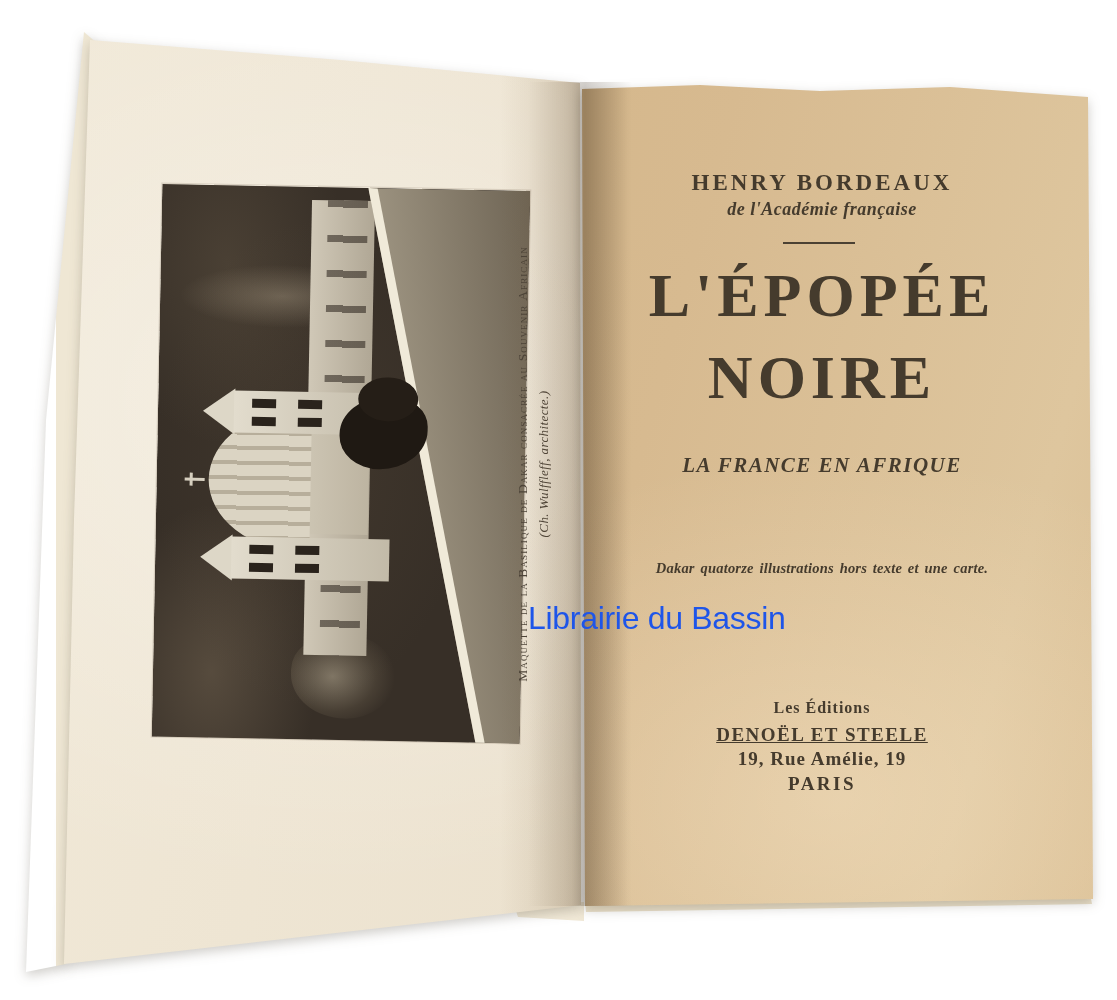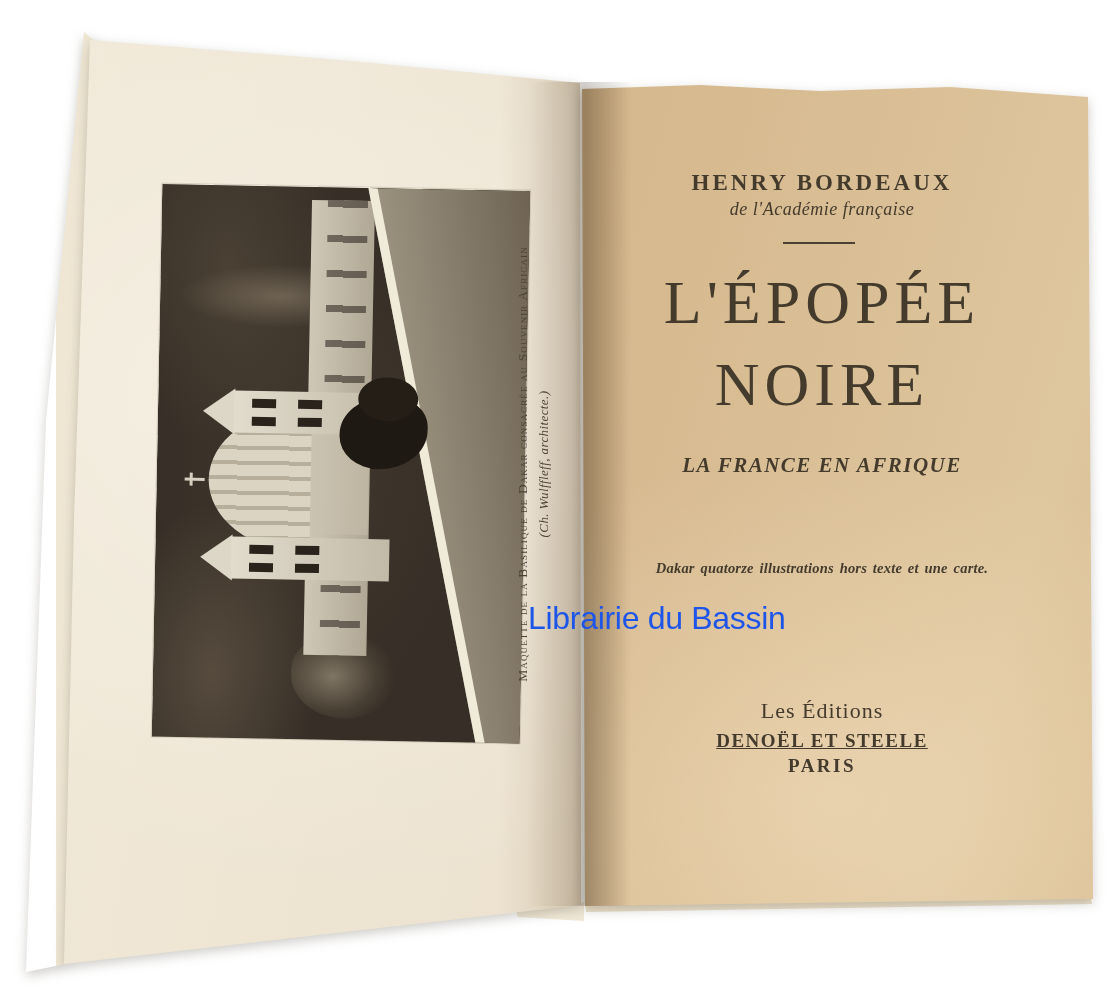--- a/index.html
+++ b/index.html
@@ -92,27 +92,27 @@
     background:
       radial-gradient(700px 500px at 75% 80%, rgba(255,238,210,0.35), rgba(255,255,255,0) 70%),
       linear-gradient(105deg,#c8a878 0%,#d2b486 25%,#d7ba90 55%,#dec69e 85%,#d9bd92 100%);}
   .right-page::before{content:"";position:absolute;left:582px;top:85px;width:46px;height:822px;
     background:linear-gradient(to right,rgba(95,70,40,0.28),rgba(95,70,40,0) 100%);}
 
   .ink{color:#453b2d;}
   .block{position:absolute;left:592px;width:460px;text-align:center;}
   .author{top:170px;}
   .author-name{font-size:23px;font-weight:bold;letter-spacing:3px;}
-  .academie{font-size:18px;font-weight:normal;font-style:italic;letter-spacing:0.5px;margin-top:3px;}
+  .academie{font-size:18px;font-weight:bold;font-style:italic;letter-spacing:0.5px;margin-top:3px;}
   .rule{position:absolute;left:783px;top:242px;width:72px;height:2px;background:#4b4133;}
-  .title{top:262px;font-size:62px;font-weight:normal;letter-spacing:5px;line-height:1.32;}
+  .title{top:255px;font-size:62px;font-weight:bold;letter-spacing:5px;line-height:1.32;}
   .subtitle{top:450px;font-size:21px;font-weight:bold;font-style:italic;letter-spacing:1.5px;line-height:1.52;}
   .note{top:560px;font-size:14.5px;font-weight:bold;font-style:italic;letter-spacing:0.2px;word-spacing:2px;}
   .publisher{top:699px;line-height:1.1;}
-  .pub1{font-size:22px;font-weight:normal;letter-spacing:1px;}
+  .pub1{font-size:16px;font-weight:bold;letter-spacing:1px;}
   .pub2{font-size:19px;font-weight:bold;letter-spacing:1.5px;margin-top:8px;text-decoration:underline;}
   .pub3{font-size:19px;font-weight:bold;letter-spacing:1px;margin-top:4px;}
   .pub4{font-size:19px;font-weight:bold;letter-spacing:2.5px;margin-top:4px;text-align:center;}
 
   
   .gutter-shadow{position:absolute;left:528px;top:82px;width:104px;height:824px;
     background:linear-gradient(to right,rgba(90,70,45,0) 0%,rgba(90,70,45,0.14) 42%,
                rgba(58,43,26,0.22) 55%,rgba(90,70,45,0) 100%);}
 
   
@@ -194,20 +194,21 @@
 
       <div class="block subtitle ink">
         <div>LA FRANCE EN AFRIQUE</div>
       </div>
 
       <div class="block note ink">Dakar quatorze illustrations hors texte et une carte.</div>
 
       <div class="block publisher ink">
         <div class="pub1">Les Éditions</div>
         <div class="pub2">DENOËL ET STEELE</div>
+        <div class="pub3">19, Rue Amélie, 19</div>
         <div class="pub4">PARIS</div>
       </div>
 
     </div>
   </div>
 
   <div class="gutter-shadow layer"></div>
 
   <div class="watermark">Librairie du Bassin</div>
 

